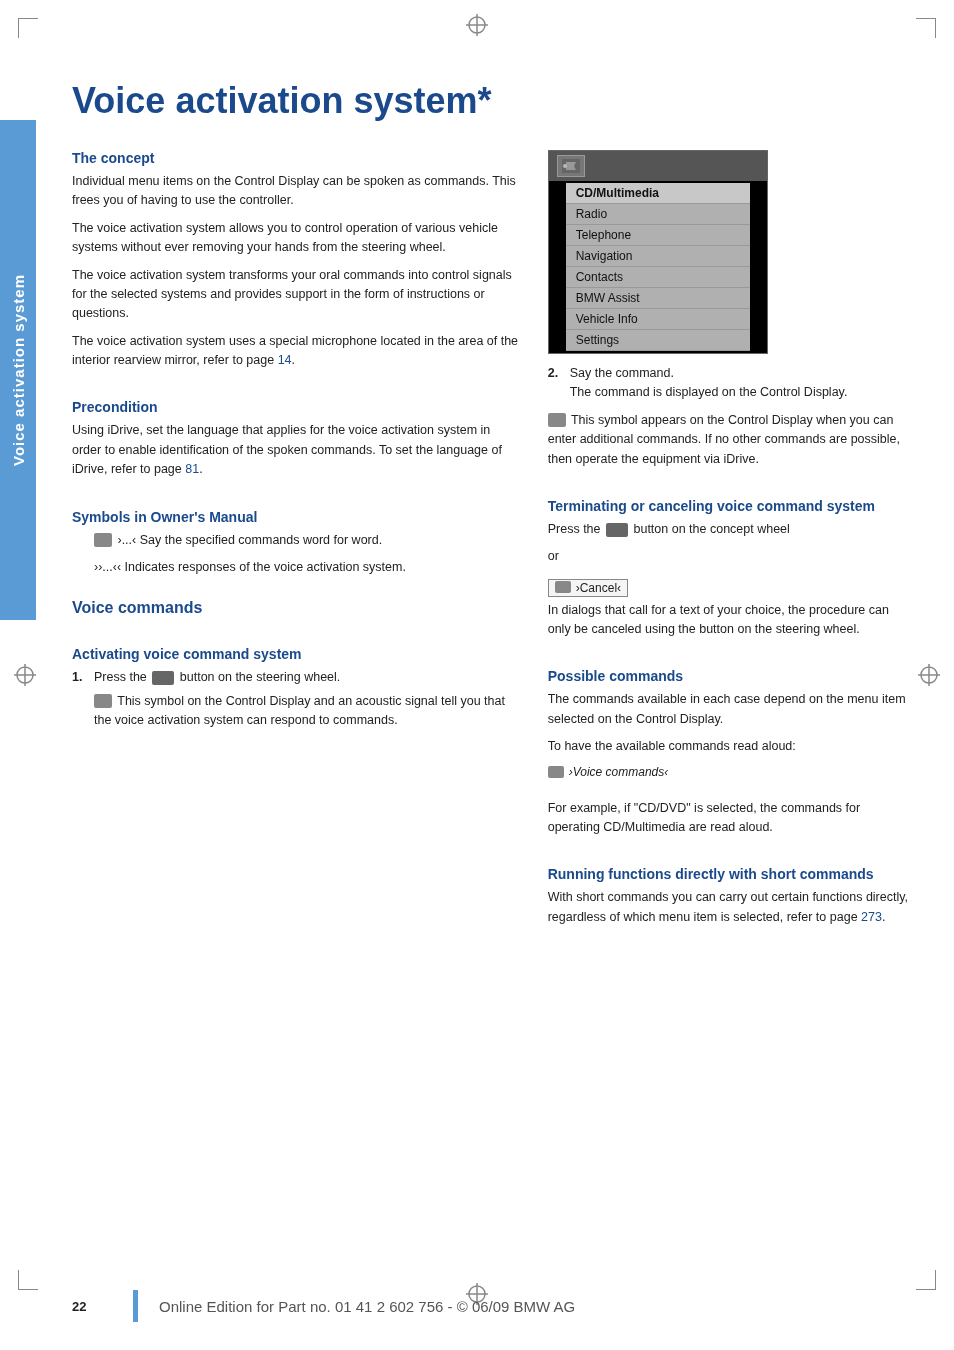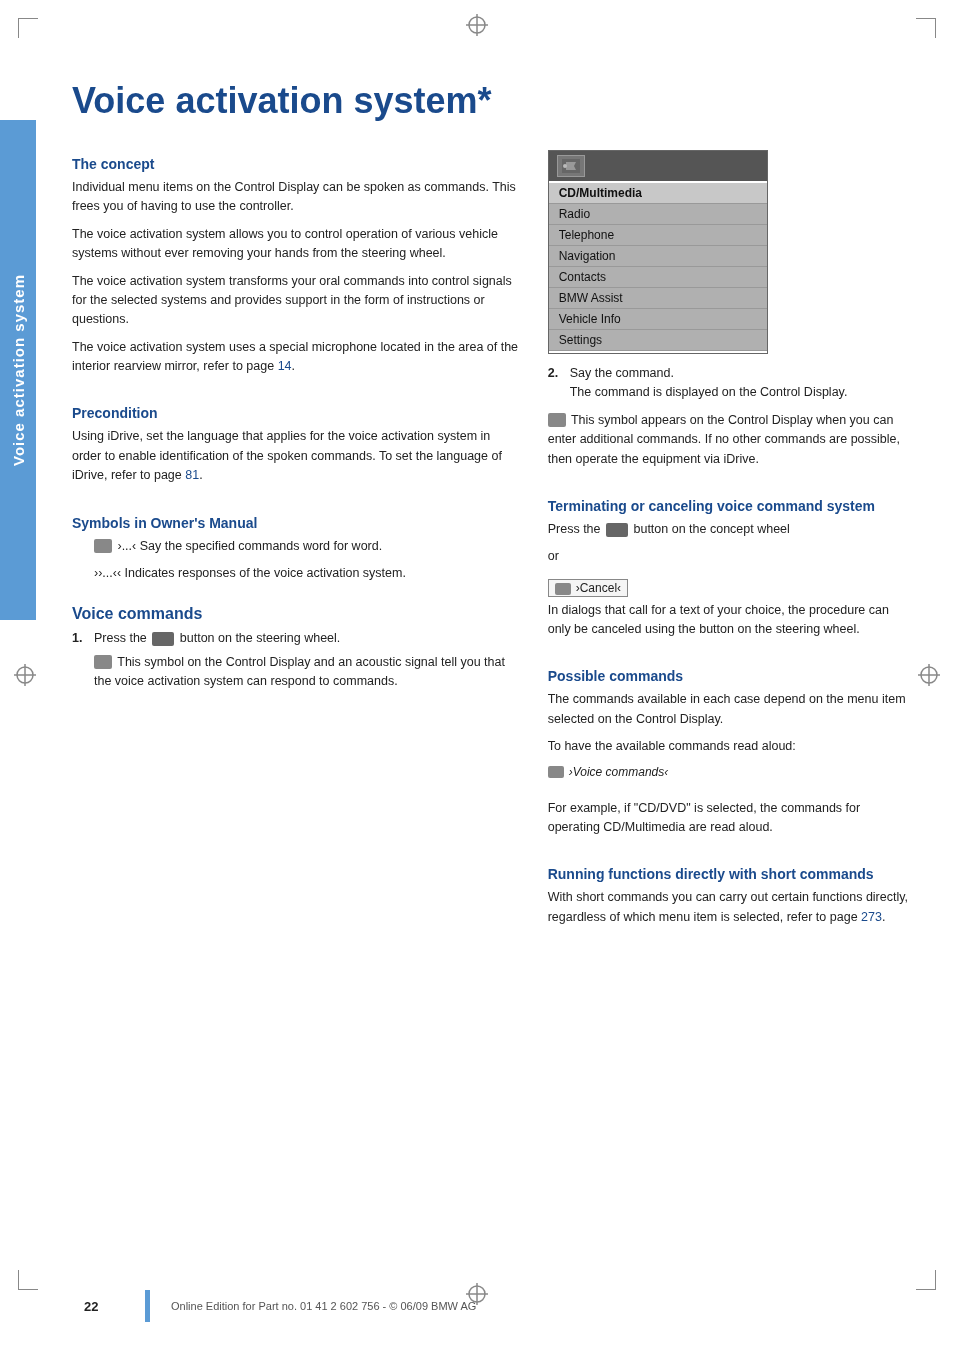--- a/index.html
+++ b/index.html
@@ -79,21 +79,21 @@
 
     
     .section-heading {
       font-size: 14px;
       font-weight: bold;
       color: #1a4a8c;
       margin-bottom: 6px;
       margin-top: 29px;
     }
     .section-heading.first {
-      margin-top: 6px;
+      margin-top: 0;
     }
 
     
     .body-text {
       font-size: 12.5px;
       line-height: 1.55;
       color: #222;
       margin-bottom: 8px;
     }
 
@@ -115,22 +115,22 @@
     .menu-screenshot .menu-header .menu-icon-area {
       width: 28px;
       height: 22px;
       background: #777;
       border: 1px solid #999;
       display: flex;
       align-items: center;
       justify-content: center;
     }
     .menu-screenshot .menu-items {
-      background: #ffffff;
-      padding: 2px 0;
+      background: #000000;
+      padding: 2px 17px;
     }
     .menu-screenshot .menu-item {
       padding: 3px 10px;
       font-size: 12px;
       color: #111;
       background: #b0b0b0;
       border-bottom: 1px solid #999;
     }
     .menu-screenshot .menu-item.highlighted {
       background: #c8c8c8;
@@ -172,21 +172,21 @@
       background: #666;
       border-radius: 2px;
       vertical-align: middle;
       margin: 0 2px;
       position: relative;
     }
 
     
     .cancel-box {
       display: inline-flex;
-      align-items: flex-end;
+      align-items: flex-start;
       gap: 3px;
       border: 1px solid #888;
       padding: 1px 6px;
       font-size: 12px;
       margin: 4px 0;
       background: #f5f5f5;
     }
 
     
     .vc-inline {
@@ -194,41 +194,41 @@
       align-items: center;
       gap: 3px;
       font-size: 12px;
       font-style: italic;
     }
 
     
     .page-footer {
       position: absolute;
       bottom: 28px;
-      left: 84px;
+      left: 72px;
       right: 40px;
       display: flex;
       align-items: center;
       gap: 11px;
       border-top: none;
     }
     .page-number {
       font-size: 13px;
       font-weight: bold;
       color: #222;
       min-width: 50px;
     }
     .footer-divider {
       width: 5px;
       height: 32px;
       background: #5b9bd5;
       margin-right: 10px;
     }
     .footer-text {
-      font-size: 11px;
+      font-size: 15px;
       color: #555;
     }
 
     
     .circ-cross {
       position: absolute;
       width: 22px;
       height: 22px;
     }
     .circ-cross svg {
@@ -310,20 +310,21 @@
       <div class="indent-block">
         <p class="body-text">
           <span class="mic-icon-small" style="background:#888; border-radius:2px; display:inline-block; width:18px; height:14px; vertical-align:middle;"></span>
           <span>›...‹ Say the specified commands word for word.</span>
         </p>
         <p class="body-text">››...‹‹ Indicates responses of the voice activation system.</p>
       </div>
 
       <div class="section-heading" style="font-size:16px; color:#1a4a8c; margin-top:22px;">Voice commands</div>
 
+      <div class="section-heading">Activating voice command system</div>
 
       <ol class="numbered-list">
         <li>
           <span class="num">1.</span>
           <span>
             <span>Press the</span>
             <span class="btn-icon" style="display:inline-block; width:22px; height:14px; background:#666; border-radius:2px; vertical-align:middle; margin:0 2px;"></span>
             <span>button on the steering wheel.</span>
             <br>
             <span style="display:inline-block; margin-top:4px;">

